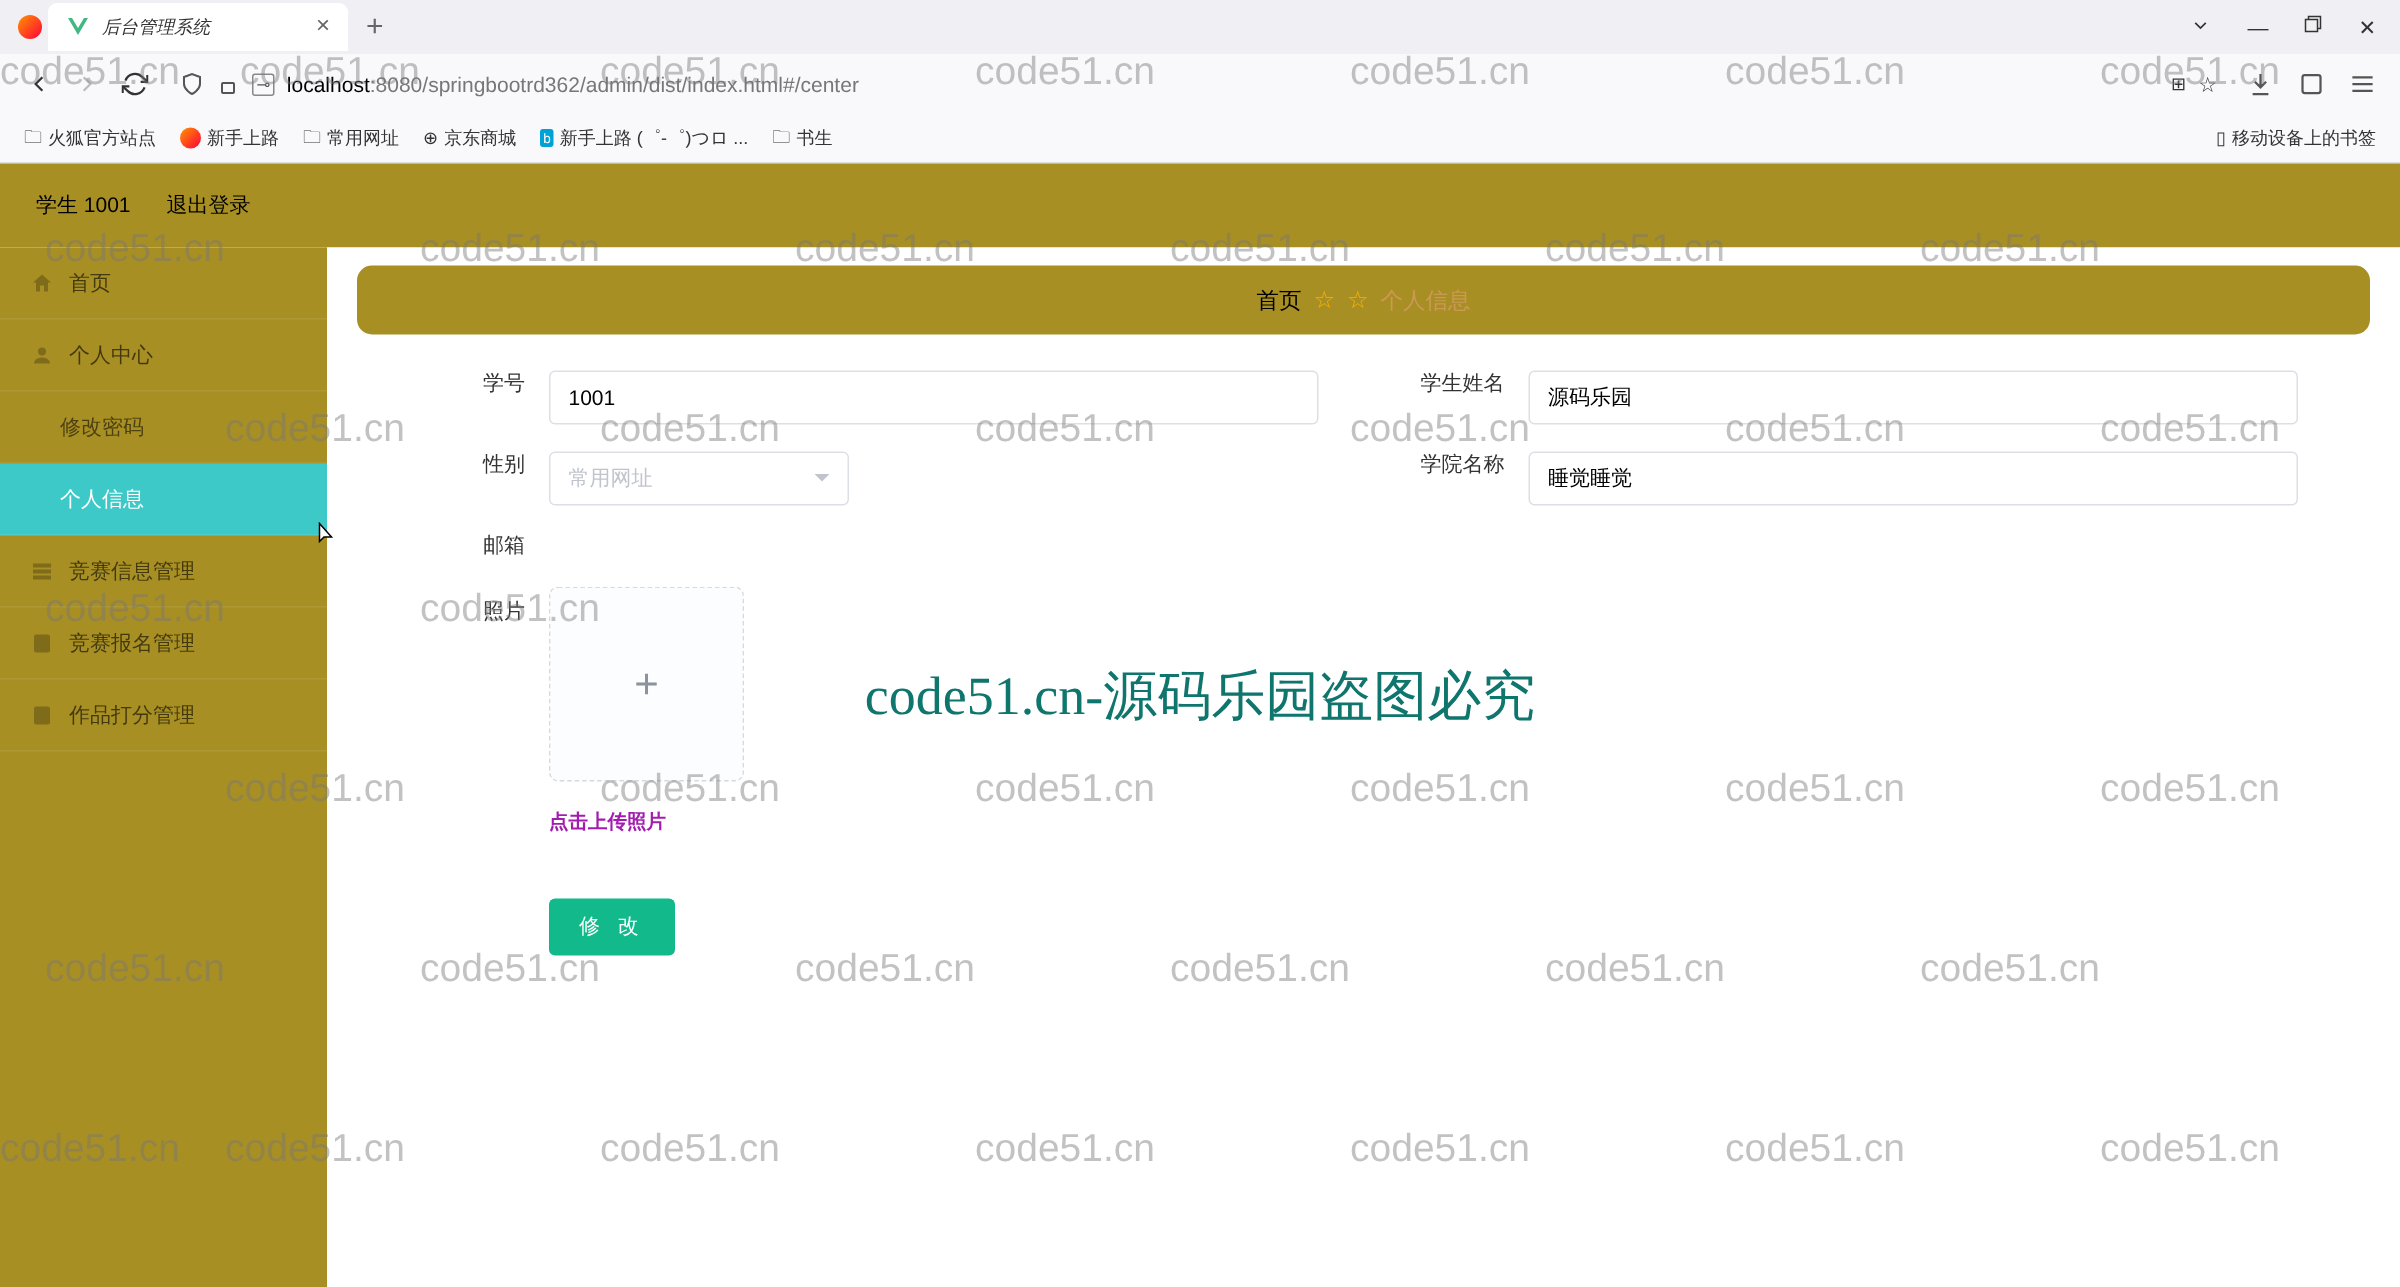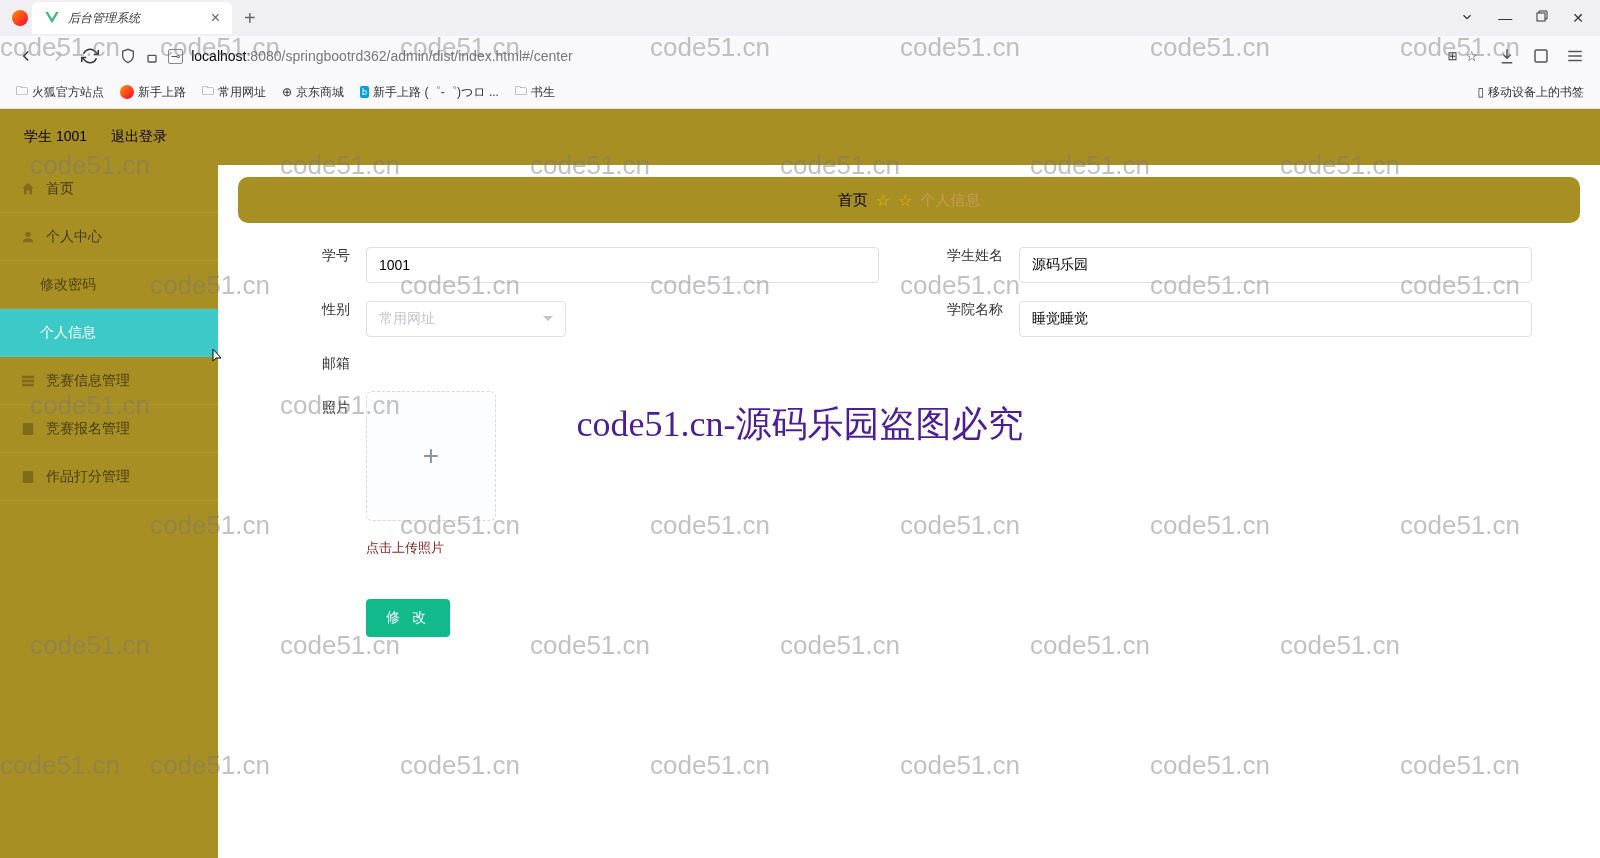--- a/index.html
+++ b/index.html
@@ -58,28 +58,28 @@
     .form-item { display: flex; align-items: flex-start; flex: 1; }
     .form-label { width: 64px; text-align: right; margin-right: 16px; color: #333; font-size: 14px; }
     .form-control { flex: 1; }
     .input { width: 100%; height: 36px; border: 1px solid #dcdfe6; border-radius: 4px; padding: 0 12px; font-size: 14px; outline: none; }
     .input::placeholder { color: #c0c4cc; }
     .select { width: 200px; height: 36px; border: 1px solid #dcdfe6; border-radius: 4px; padding: 0 12px; font-size: 14px; color: #c0c4cc; display: flex; align-items: center; position: relative; background: #fff; }
     .select::after { content: ''; position: absolute; right: 12px; top: 14px; border: 5px solid transparent; border-top-color: #c0c4cc; }
     
     .upload-box { width: 130px; height: 130px; border: 1px dashed #d9d9d9; border-radius: 6px; display: flex; align-items: center; justify-content: center; cursor: pointer; background: #fbfdff; }
     .plus { font-size: 28px; color: #8c939d; font-weight: 300; }
-    .upload-hint { font-size: 13px; color: #7f1d1d; margin-top: 18px; }
+    .upload-hint { font-size: 13px; color: #a21caf; margin-top: 18px; font-weight: bold; }
     
     .submit-btn { background: #11b98b; color: #fff; border: none; border-radius: 4px; padding: 10px 20px; font-size: 14px; cursor: pointer; margin-top: 24px; letter-spacing: 4px; }
     
     
     .watermark-layer { position: fixed; inset: 0; pointer-events: none; z-index: 1000; }
     .wm { position: absolute; color: rgba(120,120,120,0.45); font-size: 26px; font-family: Arial; }
-    .wm-red { position: absolute; color: #4c1d95; font-size: 36px; font-family: "Microsoft YaHei"; left: 50%; transform: translateX(-50%); }
+    .wm-red { position: absolute; color: #0f766e; font-size: 36px; font-family: "Microsoft YaHei"; left: 50%; transform: translateX(-50%); margin-top: 40px; }
     
     .cursor { position: fixed; pointer-events: none; z-index: 1001; }
     
     svg { display: block; }
   </style>
 </head>
 <body>
 
 <div class="browser-chrome">
   <div class="tab-bar">

